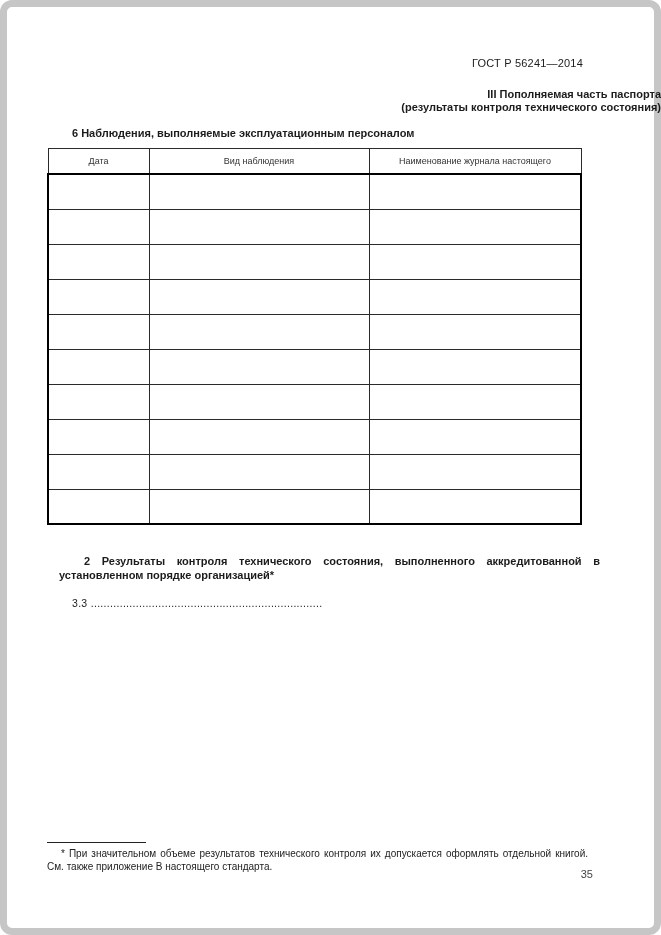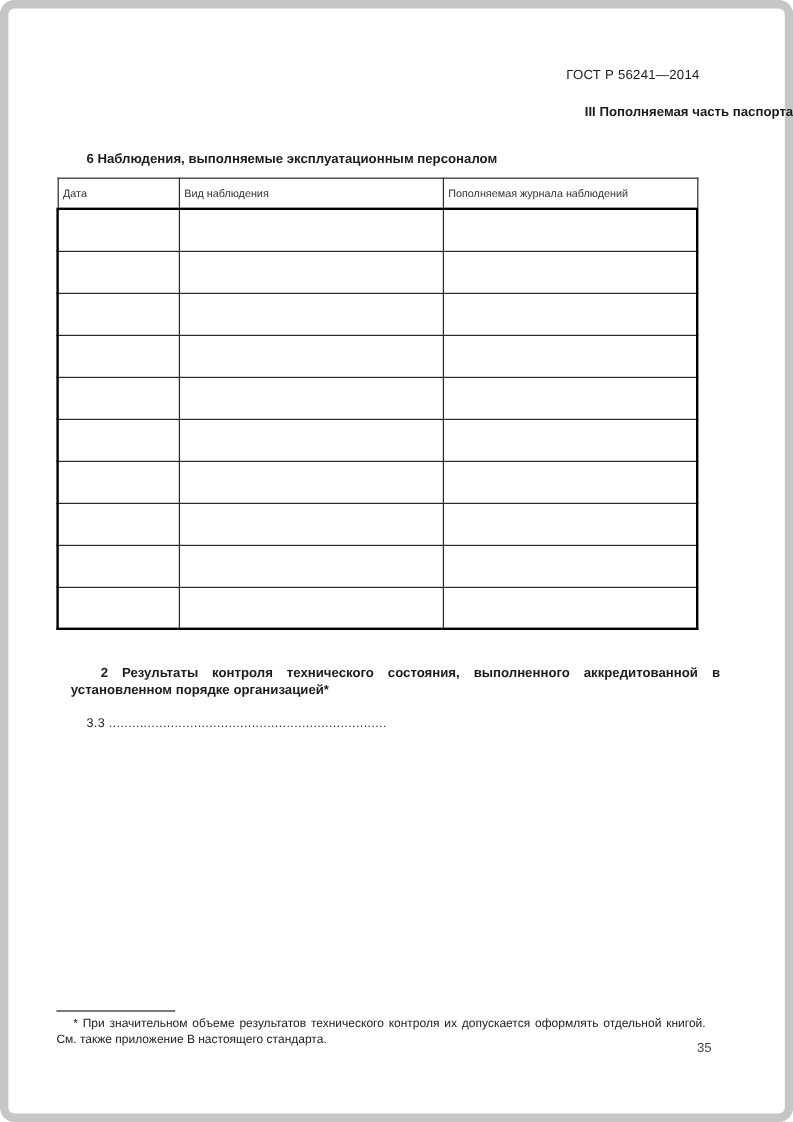--- a/index.html
+++ b/index.html
@@ -53,21 +53,21 @@
   .obs-table col.c1 { width: 101px; }
   .obs-table col.c2 { width: 220px; }
   .obs-table col.c3 { width: 212px; }
   .obs-table th {
     border: 1px solid #2a2a2a;
     border-bottom: 2px solid #000;
     font-weight: normal;
     font-size: 9px;
     color: #333;
     padding: 7px 4px;
-    text-align: left;
+    text-align: center;
     vertical-align: middle;
     margin-left: 21px;
   }
   .obs-table td {
     border: 1px solid #2a2a2a;
     height: 35px;
   }
   .obs-table tbody { border: 2px solid #000; }
   .sec2-heading {
     position: absolute;
@@ -118,35 +118,36 @@
 </head>
 <body>
 
 <div>
   <div class="page-frame"></div>
 
   <div class="doc-code">ГОСТ Р 56241—2014</div>
 
   <div class="doc-title">
     <div>III Пополняемая часть паспорта</div>
+    <div>(результаты контроля технического состояния)</div>
   </div>
 
   <div class="sec1-heading">6 Наблюдения, выполняемые эксплуатационным персоналом</div>
 
   <table class="obs-table">
     <colgroup>
         <col class="c1">
         <col class="c2">
         <col class="c3">
       </colgroup>
     <thead>
       <tr>
         <th>Дата</th>
         <th>Вид наблюдения</th>
-        <th>Пополняемая журнала наблюдений</th>
+        <th>Наименование журнала настоящего</th>
       </tr>
     </thead>
     <tbody id="obs-body">
         <tr>
           <td></td>
           <td></td>
           <td></td>
         </tr>
         <tr>
           <td></td>

